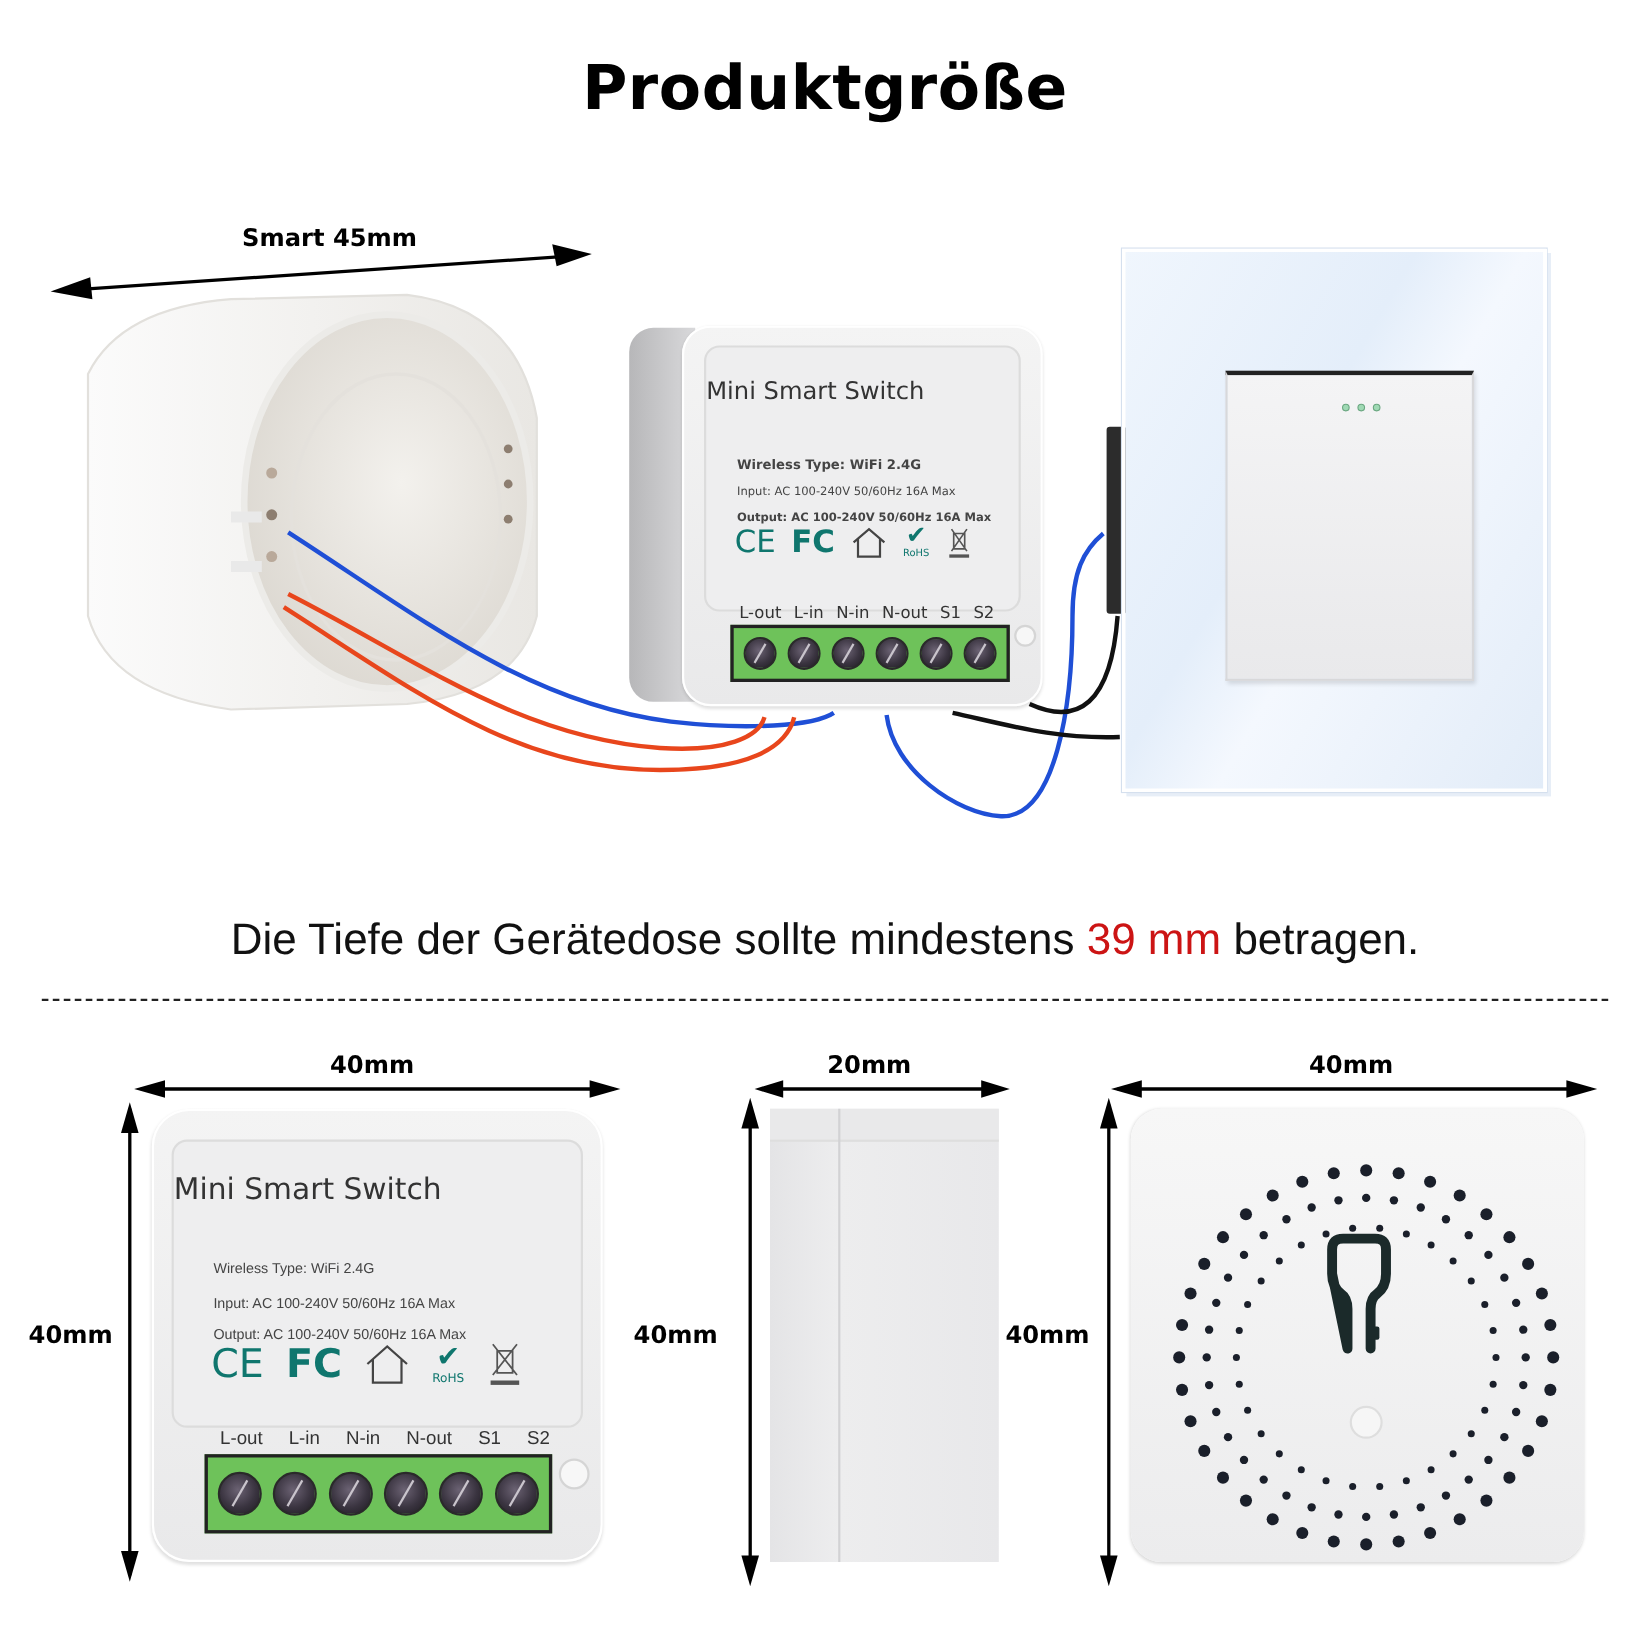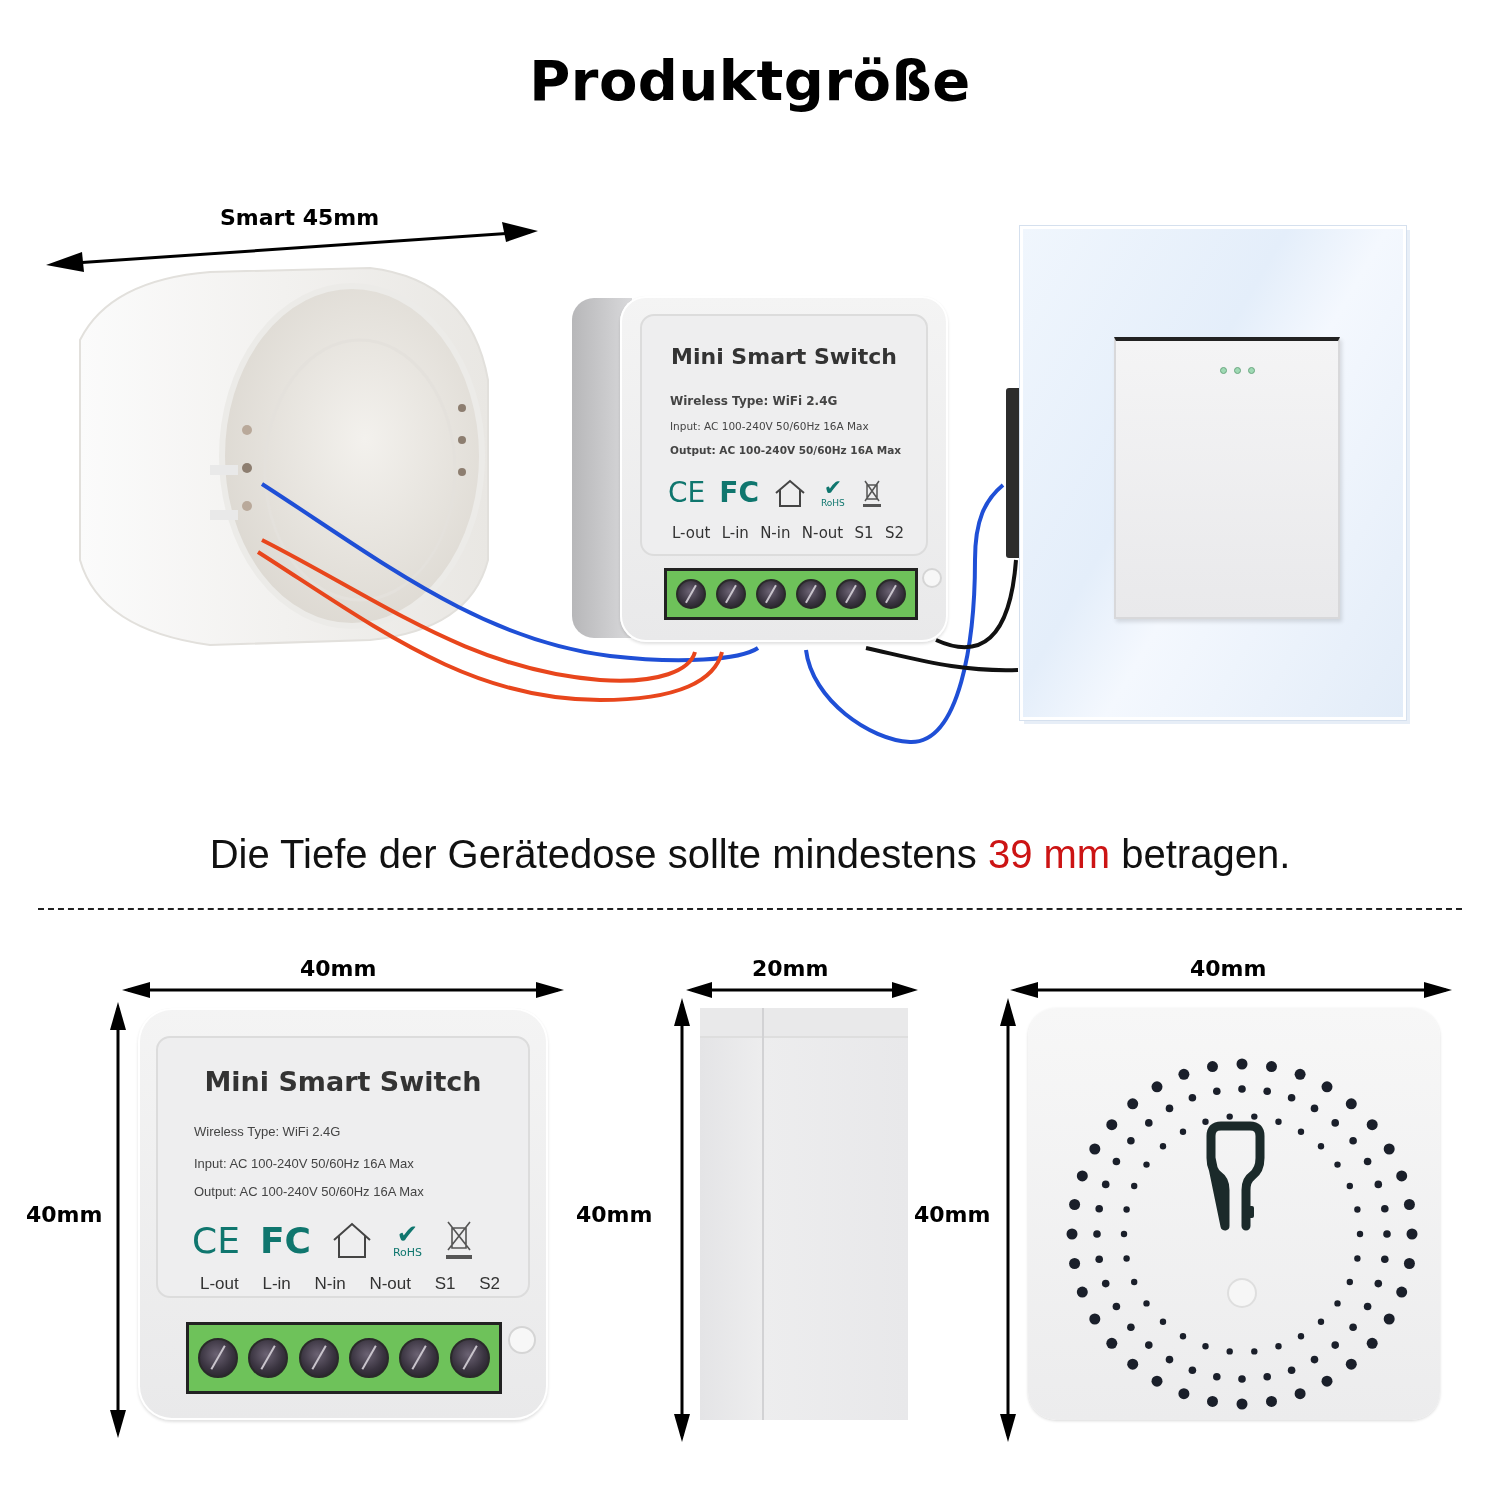--- a/index.html
+++ b/index.html
@@ -27,24 +27,24 @@
   }
 
   
   .module {
     position: absolute; background: linear-gradient(180deg,#f4f4f4,#e9e9ea);
     border-radius: 34px; box-shadow: 0 2px 3px rgba(0,0,0,0.12), inset 0 0 0 2px #ffffff;
   }
   .module .label-panel {
     position: absolute; background: #eeeeef; border: 2px solid #dcdcdc; border-radius: 14px;
   }
-  .module .lbl-title { position: absolute; width: 100%; text-align: center; font-weight: bold; color: #333; white-space: nowrap; }
-  .module .spec { position: absolute; color: #444; white-space: nowrap; }
+  .module .lbl-title { position: absolute; width: 100%; text-align: left; font-weight: normal; color: #333; white-space: nowrap; }
+  .module .spec { position: absolute; color: #444; white-space: nowrap; margin-top: 21px; }
   .module .certs { position: absolute; display: flex; align-items: center; color: #0f766e; }
-  .module .terms { position: absolute; display: flex; justify-content: space-between; color: #333; white-space: nowrap; }
+  .module .terms { position: absolute; display: flex; justify-content: space-between; color: #333; white-space: nowrap; margin-top: 24px; }
   .terminal-block {
     position: absolute; background: #6ec25a; border: 3px solid #222; display: flex;
     align-items: center; justify-content: space-around; padding: 0 4px;
   }
   .screw {
     border-radius: 50%; background: radial-gradient(circle at 45% 40%, #6b6273 0%, #3a3440 55%, #1d1a20 100%);
     border: 2px solid #2a2a2a; position: relative;
   }
   .screw::after {
     content: ""; position: absolute; left: 50%; top: 12%; width: 2px; height: 76%;

